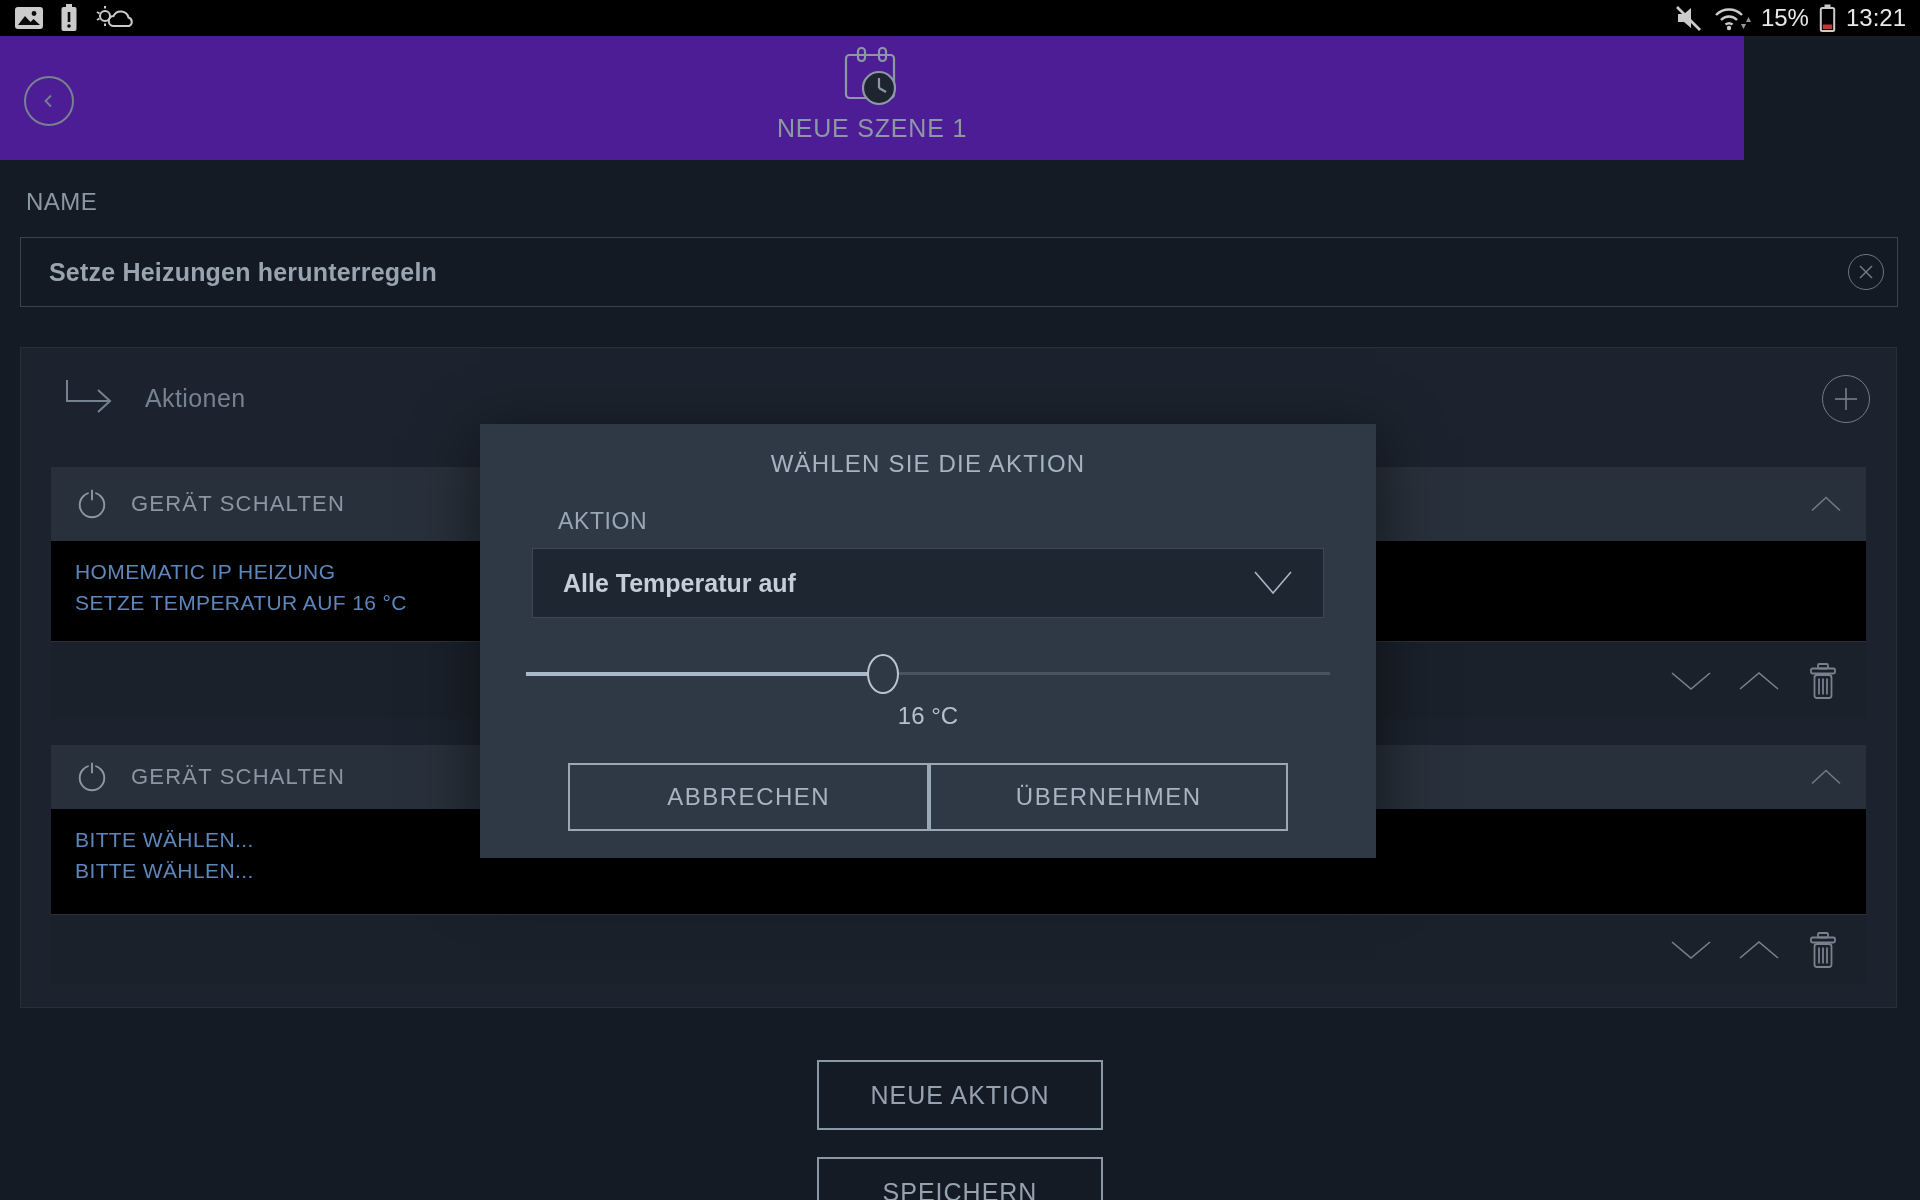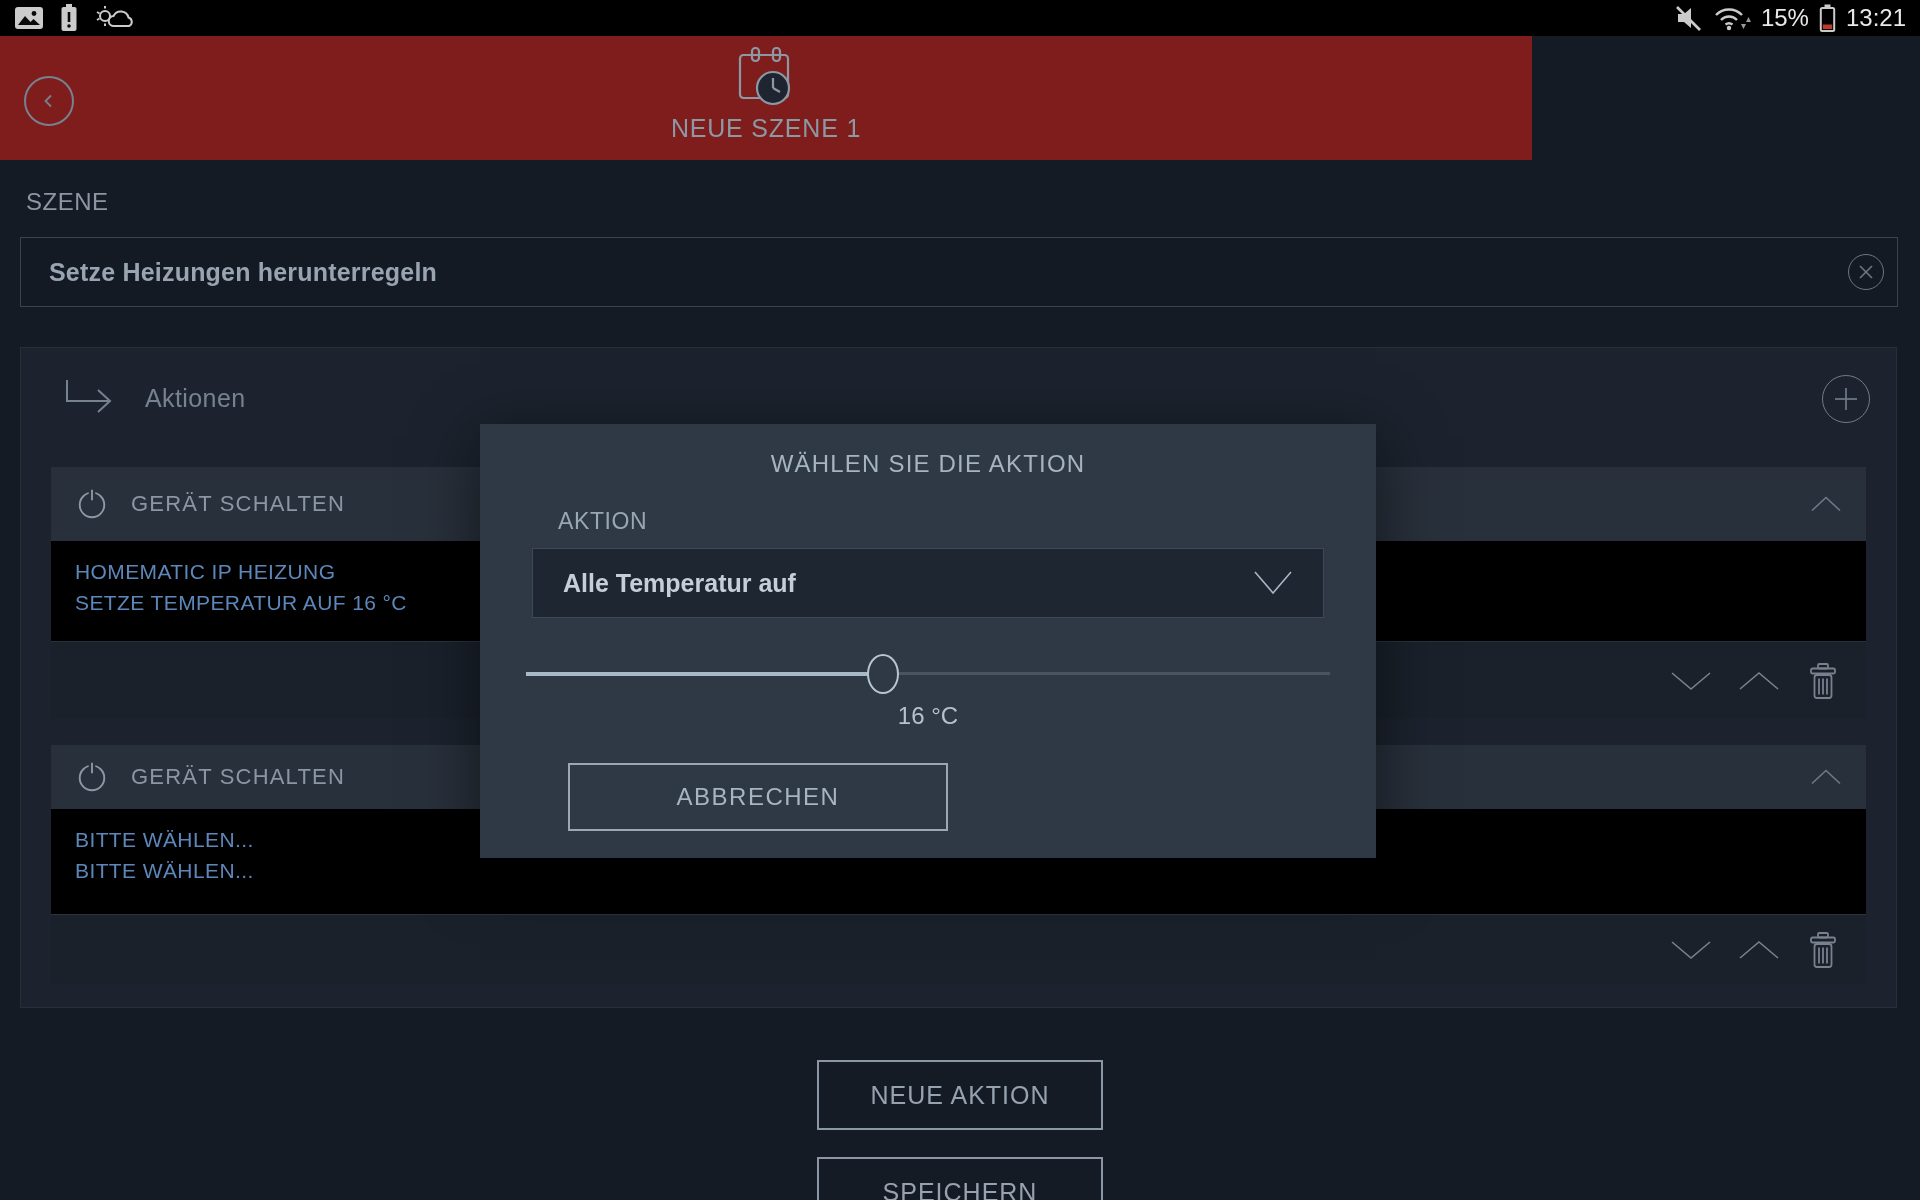--- a/index.html
+++ b/index.html
@@ -8,21 +8,21 @@
     background:#151b24;font-family:"Liberation Sans",sans-serif;
     -webkit-font-smoothing:antialiased;
   }
   
   .statusbar{position:absolute;top:0;left:0;width:1920px;height:36px;background:#000;
     display:flex;align-items:center;justify-content:space-between;padding:0 14px;box-sizing:border-box;}
   .sb-group{display:flex;align-items:center;gap:16px;}
   .sb-group.right{gap:10px;}
   .sb-text{color:#e9e9e9;font-size:24px;line-height:36px;}
   
-  .appheader{position:absolute;top:36px;left:0;width:1532px;height:124px;background:#7f1d1d;}
+  .appheader{position:absolute;top:36px;left:0;width:1744px;height:124px;background:#4c1d95;}
   .back-btn{position:absolute;left:24px;top:40px;width:46px;height:46px;border:2px solid #76828f;
     border-radius:50%;display:flex;align-items:center;justify-content:center;cursor:pointer;}
   .hdr-center{position:absolute;left:0;top:0;width:100%;height:100%;display:flex;flex-direction:column;
     align-items:center;justify-content:flex-start;pointer-events:none;}
   .hdr-icon{margin-top:10px;}
   .hdr-title{margin-top:2px;font-size:25px;color:#8d98a5;letter-spacing:0.8px;}
   
   .name-label{position:absolute;top:188px;left:26px;font-size:24px;color:#8c97a4;letter-spacing:0.5px;}
   .name-input{position:absolute;top:237px;left:20px;width:1878px;height:70px;box-sizing:border-box;
     border:1px solid #3a434f;background:#141a23;display:flex;align-items:center;padding:0 60px 0 28px;}
@@ -157,21 +157,21 @@
         <rect x="5" y="9" width="48" height="43" rx="3.5"></rect>
         <circle cx="38" cy="42" r="16" fill="#1e2530"></circle>
         <line x1="38" y1="42" x2="38" y2="32"></line>
         <line x1="38" y1="42" x2="45" y2="46"></line>
       </svg>
     </span>
     <span class="hdr-title">NEUE SZENE 1</span>
   </div>
 </div>
 
-<div class="name-label">SZENE</div>
+<div class="name-label">NAME</div>
 <div class="name-input">
   <span class="value">Setze Heizungen herunterregeln</span>
 </div>
 <div class="clear-btn">
   <svg width="16" height="16" viewBox="0 0 16 16">
     <line x1="2" y1="2" x2="14" y2="14" stroke="#6c7783" stroke-width="1.6"></line>
     <line x1="14" y1="2" x2="2" y2="14" stroke="#6c7783" stroke-width="1.6"></line>
   </svg>
 </div>
 
@@ -296,14 +296,15 @@
     </span>
   </div>
   <div class="slider-row">
     <div class="slider-track"></div>
     <div class="slider-fill" style="width: 44.4%;"></div>
     <div class="slider-thumb" style="left: 44.4%;"></div>
   </div>
   <div class="modal-value">16 °C</div>
   <div class="modal-buttons">
     <button class="modal-btn">ABBRECHEN</button>
+    <button class="modal-btn apply">ÜBERNEHMEN</button>
   </div>
 </div>
 
 </body></html>

